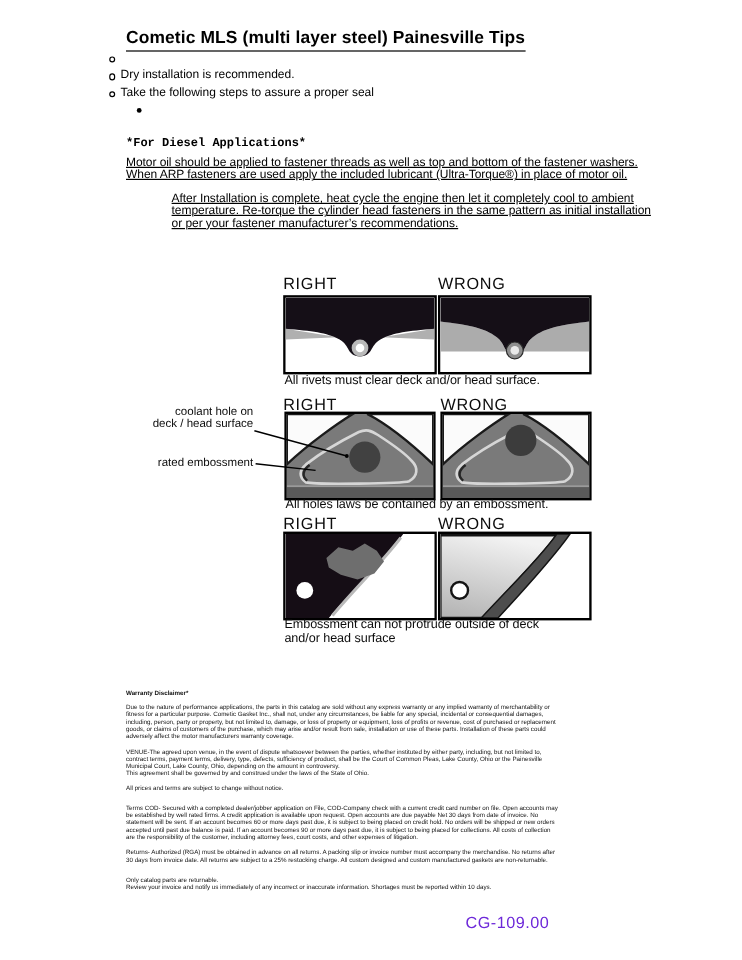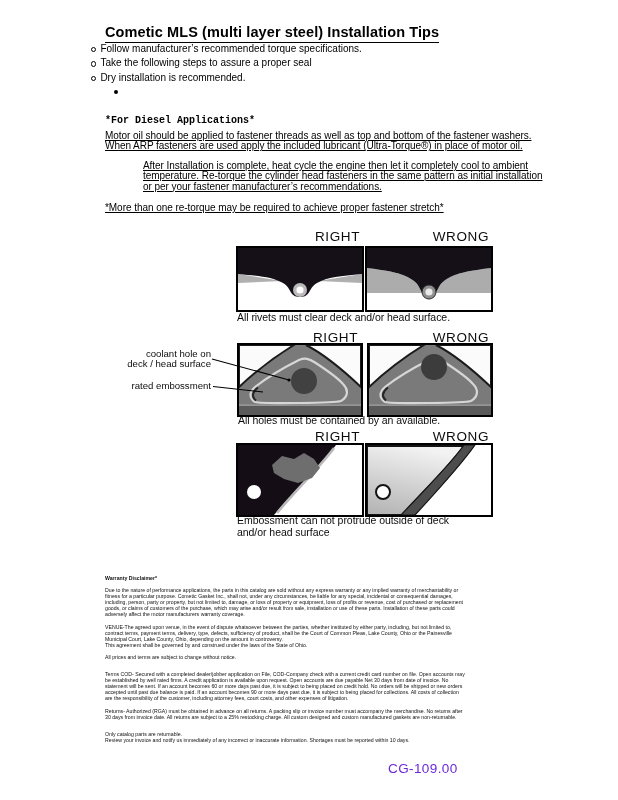--- a/index.html
+++ b/index.html
@@ -16,65 +16,63 @@
   .tip .ob{width:3.4px;height:3.4px;border:1px solid #000;border-radius:50%;
            display:inline-block;margin:4.8px 4px 0 0;flex:none;}
   .tip.sub{margin-left:23px;}
   .tip .fb{width:4px;height:4px;background:#000;border-radius:50%;
            display:inline-block;margin:5px 3.5px 0 0;flex:none;}
 
   .dz-head{left:105px;top:115px;font-size:10px;font-weight:bold;font-family:Liberation Mono, monospace;}
   .dz-p{left:105px;font-size:10px;line-height:10.4px;letter-spacing:-.05px;text-decoration:underline;}
   .p1{top:131px;} .p2{top:161px;margin-left:38px;} .nt{top:203px;}
 
-  .dlabel{font-size:13.5px;letter-spacing:.6px;text-align:right;width:124px;color:#0c0c0c;}
+  .dlabel{font-size:13.5px;letter-spacing:.6px;text-align:left;width:124px;color:#0c0c0c;}
   .dbox{border:2.2px solid #000;background:#fff;}
   .dbox svg{display:block;width:100%;height:100%;}
   .caption{font-size:10.5px;line-height:11.5px;letter-spacing:-.05px;color:#0c0c0c;}
   .sidelabel{font-size:9.6px;line-height:10px;text-align:right;width:122px;color:#0c0c0c;}
 
   .legal{left:105px;top:575px;width:418px;font-size:5.2px;line-height:6px;color:#111;}
   .legal .lh{font-weight:bold;margin:0 0 6px 0;}
   .legal p{margin:0 0 6.5px 0;}
   .legal p.gap{margin-bottom:11px;}
 
   .doccode{left:388px;top:761px;font-size:13.5px;letter-spacing:.4px;color:#6d28d9;}
 </style>
 </head>
 <body>
 
 <div class="page">
 
-  <div class="abs title">Cometic MLS (multi layer steel) Installation Tips</div>
+  <div class="abs title">Cometic MLS (multi layer steel) Painesville Tips</div>
 
   <div class="abs tips">
     <div class="tip">
       <span class="ob"></span>
-      <span>Follow manufacturer’s recommended torque specifications.</span>
+    </div>
+    <div class="tip">
+      <span class="ob"></span>
+      <span>Dry installation is recommended.</span>
     </div>
     <div class="tip">
       <span class="ob"></span>
       <span>Take the following steps to assure a proper seal</span>
-    </div>
-    <div class="tip">
-      <span class="ob"></span>
-      <span>Dry installation is recommended.</span>
     </div>
     <div class="tip sub">
       <span class="fb"></span>
     </div>
   </div>
 
   <div class="abs dz-head">*For Diesel Applications*</div>
   <div class="abs dz-p p1 pre">Motor oil should be applied to fastener threads as well as top and bottom of the fastener washers.
 When ARP fasteners are used apply the included lubricant (Ultra-Torque®) in place of motor oil.</div>
   <div class="abs dz-p p2 pre">After Installation is complete, heat cycle the engine then let it completely cool to ambient
 temperature. Re-torque the cylinder head fasteners in the same pattern as initial installation
 or per your fastener manufacturer’s recommendations.</div>
-  <div class="abs dz-p nt">*More than one re-torque may be required to achieve proper fastener stretch*</div>
 
   <div class="abs dlabel" style="left:236px;top:229px;">RIGHT</div>
   <div class="abs dlabel" style="left:365px;top:229px;">WRONG</div>
 
   <div class="abs dbox" style="left:236px;top:246px;width:124px;height:62px;">
     <svg viewBox="0 0 124 62" preserveAspectRatio="none">
       <rect width="124" height="62" fill="#ffffff"></rect>
       <polygon points="0,26 44,33 0,35" fill="#b0b0b0"></polygon>
       <polygon points="124,26 80,33 124,35" fill="#b0b0b0"></polygon>
       <path d="M0,0 H124 V26 C102,28 90,29 79,35 C70,40 73,49 62,49 C51,49 54,40 45,35 C34,29 22,28 0,26 Z" fill="#150f17"></path>
@@ -89,21 +87,21 @@
       <path d="M0,0 H124 V20 C100,23 88,25 77,33 C69,39 72,47 62,47 C52,47 55,39 47,33 C36,25 24,23 0,20 Z" fill="#150f17"></path>
       <circle cx="62" cy="44" r="7" fill="#8f8f8f" stroke="#2b2b2b" stroke-width="1"></circle>
       <circle cx="62" cy="44" r="3.6" fill="#e9e9e9"></circle>
     </svg>
   </div>
   <div class="abs caption" style="left:237px;top:312px;">All rivets must clear deck and/or head surface.</div>
 
   <div class="abs dlabel" style="left:236px;top:330px;width:122px;">RIGHT</div>
   <div class="abs dlabel" style="left:367px;top:330px;width:122px;">WRONG</div>
 
-  <div class="abs sidelabel pre" style="left:89px;top:349px;">coolant hole on
+  <div class="abs sidelabel pre" style="left:89px;top:339px;">coolant hole on
 deck / head surface</div>
   <div class="abs sidelabel" style="left:89px;top:381px;">rated embossment</div>
 
   <div class="abs dbox" style="left:237px;top:343px;width:122px;height:70px;">
     <svg viewBox="0 0 122 70" preserveAspectRatio="none">
       <rect width="122" height="70" fill="#7a7a7a"></rect>
       <path d="M0,0 H55 C42,8 18,25 0,42 Z" fill="#fbfbfb" stroke="#1a1a1a" stroke-width="2"></path>
       <path d="M122,0 H67 C83,8 104,25 122,42 Z" fill="#fbfbfb" stroke="#1a1a1a" stroke-width="2"></path>
       <rect x="0" y="59.5" width="122" height="1.2" fill="#a0a0a0"></rect>
       <rect x="0" y="61" width="122" height="9" fill="#5a5a5a"></rect>
@@ -124,21 +122,21 @@
       <circle cx="65" cy="22" r="13" fill="#3c3c3c"></circle>
     </svg>
   </div>
 
   <svg class="abs" style="left:105px;top:340px;width:200px;height:60px;z-index:5;" viewBox="0 0 200 60">
     <line x1="107" y1="19" x2="184" y2="40" stroke="#000" stroke-width="1.2"></line>
     <circle cx="184" cy="40" r="1.6" fill="#000"></circle>
     <line x1="108" y1="46.5" x2="158" y2="52" stroke="#000" stroke-width="1.2"></line>
   </svg>
 
-  <div class="abs caption" style="left:238px;top:415px;">All holes must be contained by an available.</div>
+  <div class="abs caption" style="left:238px;top:415px;">All holes laws be contained by an embossment.</div>
 
   <div class="abs dlabel" style="left:236px;top:429px;">RIGHT</div>
   <div class="abs dlabel" style="left:365px;top:429px;">WRONG</div>
 
   <div class="abs dbox" style="left:236px;top:443px;width:124px;height:70px;">
     <svg viewBox="0 0 124 70" preserveAspectRatio="none">
       <rect width="124" height="70" fill="#ffffff"></rect>
       <path d="M0,0 H98 C83,21 59,43 36,70 H0 Z" fill="#150d15"></path>
       <path d="M96,3 C81,23 59,44 39,68" stroke="#b9b9b9" stroke-width="2.6" fill="none"></path>
       <path d="M34,20 L44,11 L56,14 L66,8 L76,14 L82,23 L74,33 L60,38 L46,34 L36,28 Z" fill="#6e6e6e"></path>

